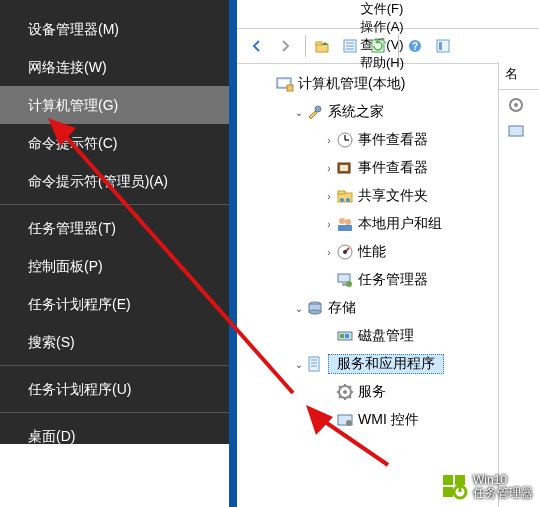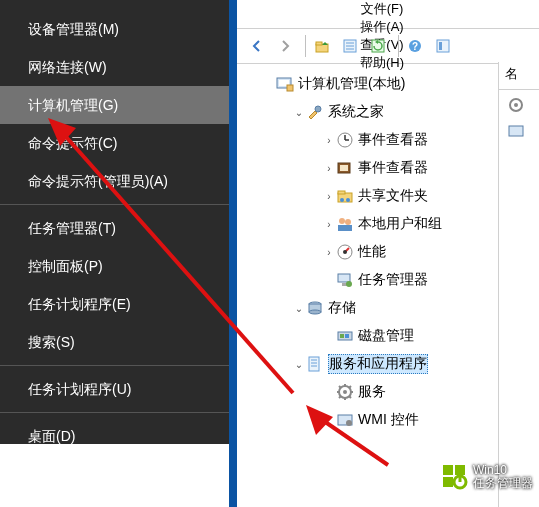--- a/index.html
+++ b/index.html
@@ -121,21 +121,21 @@
   .tree-row {
     display: flex;
     align-items: center;
     height: 28px;
     font-size: 14px;
     color: #000;
   }
   .tree-row.selected .tree-label {
     background: #cde8ff;
     border: 1px dotted #2a7ac0;
-    padding: 0 0;
+    padding: 0 8px;
   }
   .expander {
     width: 14px;
     text-align: center;
     color: #555;
     font-size: 10px;
     margin-right: 0;
     font-family: sans-serif;
   }
   .tree-icon {
@@ -186,21 +186,21 @@
     position: absolute;
     left: 288px;
     top: 405px;
     pointer-events: none;
   }
 
   
   .watermark {
     position: absolute;
     right: 6px;
-    bottom: 16px;
+    bottom: 6px;
     display: flex;
     align-items: center;
     color: #fff;
     background: rgba(0,0,0,0.0);
   }
   .watermark-text {
     color: #fff;
     font-size: 12px;
     line-height: 13px;
     text-shadow: 0 0 3px #000, 0 0 3px #000;

